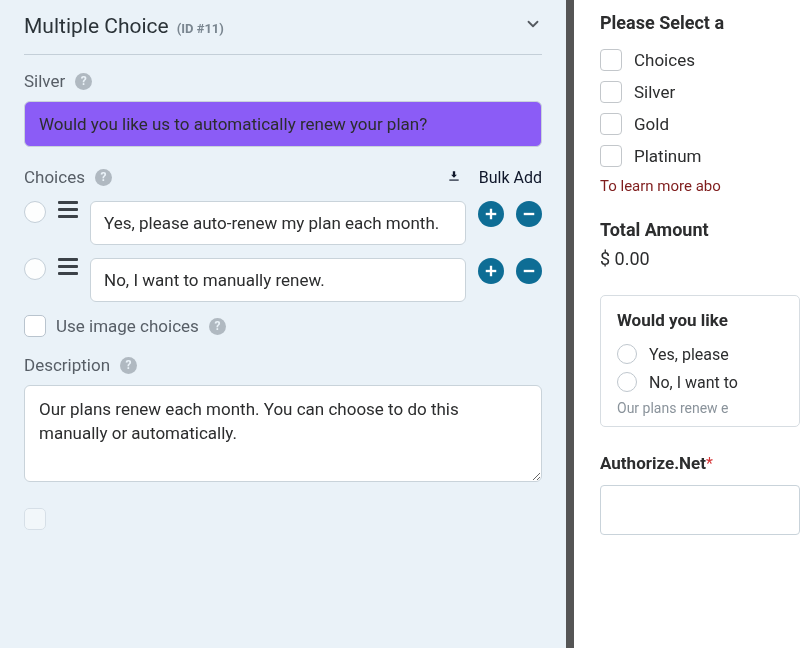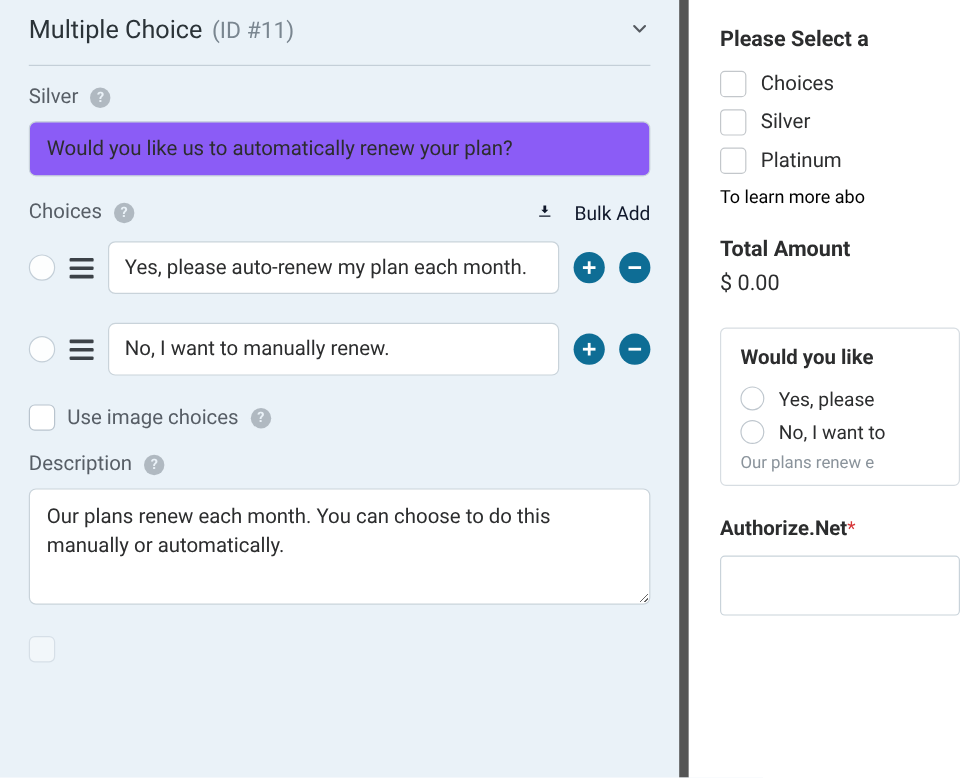--- a/index.html
+++ b/index.html
@@ -19,21 +19,21 @@
     .left-panel {
       width: 574px;
       background: #eaf2f8;
       padding: 14px 24px 0 24px;
       border-right: 8px solid #555;
       overflow: hidden;
     }
     .right-panel {
       flex: 1;
       background: #fff;
-      padding: 22px 0 0 26px;
+      padding: 12px 0 0 26px;
       overflow: hidden;
       position: relative;
     }
     .panel-header {
       display: flex;
       align-items: center;
       justify-content: space-between;
       padding-bottom: 16px;
       border-bottom: 1px solid #c4cfd8;
       margin-bottom: 16px;
@@ -42,23 +42,23 @@
       display: flex;
       align-items: baseline;
       gap: 8px;
     }
     .panel-title {
       font-size: 21px;
       font-weight: 400;
       color: #2b3338;
     }
     .panel-id {
-      font-size: 19px;
+      font-size: 13px;
       color: #7a8690;
-      font-weight: 400;
+      font-weight: 700;
     }
     .chevron {
       color: #555a60;
       cursor: pointer;
     }
     .field-label-row {
       display: flex;
       align-items: center;
       gap: 10px;
       margin-bottom: 10px;
@@ -101,23 +101,23 @@
     .bulk-add {
       color: #0f172a;
       font-size: 16px;
       cursor: pointer;
       display: flex;
       align-items: center;
       gap: 18px;
     }
     .choice-row {
       display: flex;
-      align-items: center;
+      align-items: flex-start;
       gap: 12px;
-      margin-bottom: 24px;
+      margin-bottom: 13px;
     }
     .round-radio {
       width: 22px;
       height: 22px;
       border-radius: 50%;
       border: 1px solid #c4cfd8;
       background: #fdfefe;
       flex-shrink: 0;
     }
     .drag-handle {
@@ -212,21 +212,21 @@
       height: 22px;
       border: 1px solid #c3c7cb;
       border-radius: 4px;
       background: #fff;
     }
     .preview-check-label {
       font-size: 17px;
       color: #2c2d2e;
     }
     .preview-desc {
-      color: #000000;
+      color: #7f1d1d;
       font-size: 15px;
       margin-top: 6px;
       margin-bottom: 24px;
     }
     .total-amount-label {
       font-weight: 700;
       font-size: 18px;
       margin-bottom: 8px;
     }
     .total-amount-val {
@@ -386,20 +386,24 @@
       <div class="preview-check-row">
         <div class="preview-check"></div>
         <span class="preview-check-label">Choices</span>
       </div>
       <div class="preview-check-row">
         <div class="preview-check"></div>
         <span class="preview-check-label">Silver</span>
       </div>
       <div class="preview-check-row">
         <div class="preview-check"></div>
+        <span class="preview-check-label">Gold</span>
+      </div>
+      <div class="preview-check-row">
+        <div class="preview-check"></div>
         <span class="preview-check-label">Platinum</span>
       </div>
     </div>
     <div class="preview-desc">To learn more abo</div>
 
     <div class="total-amount-label">Total Amount</div>
     <div class="total-amount-val">$ 0.00</div>
 
     <div class="preview-box">
       <div class="preview-box-heading">Would you like</div>

